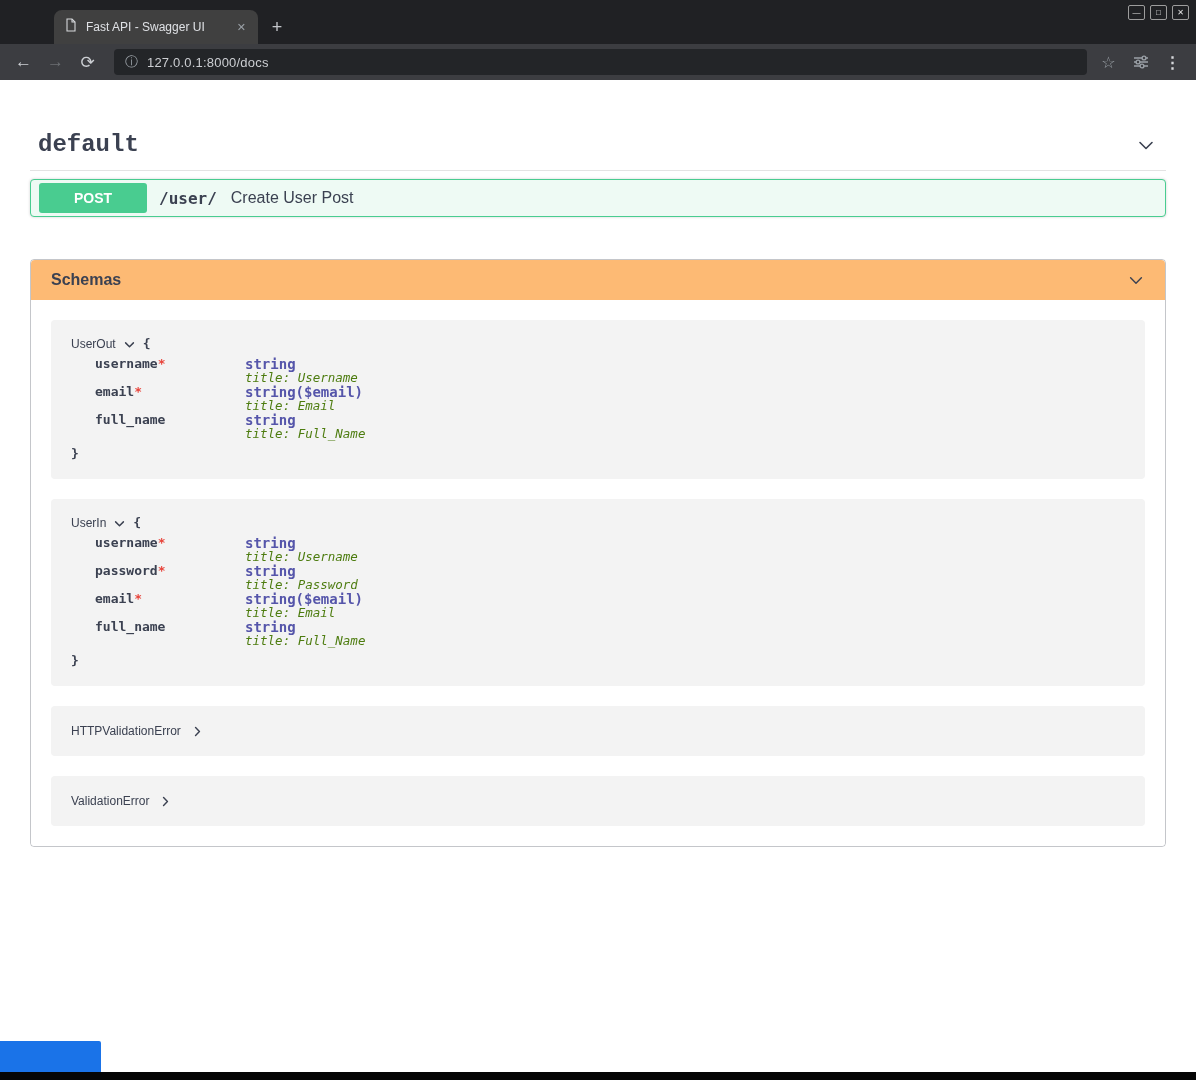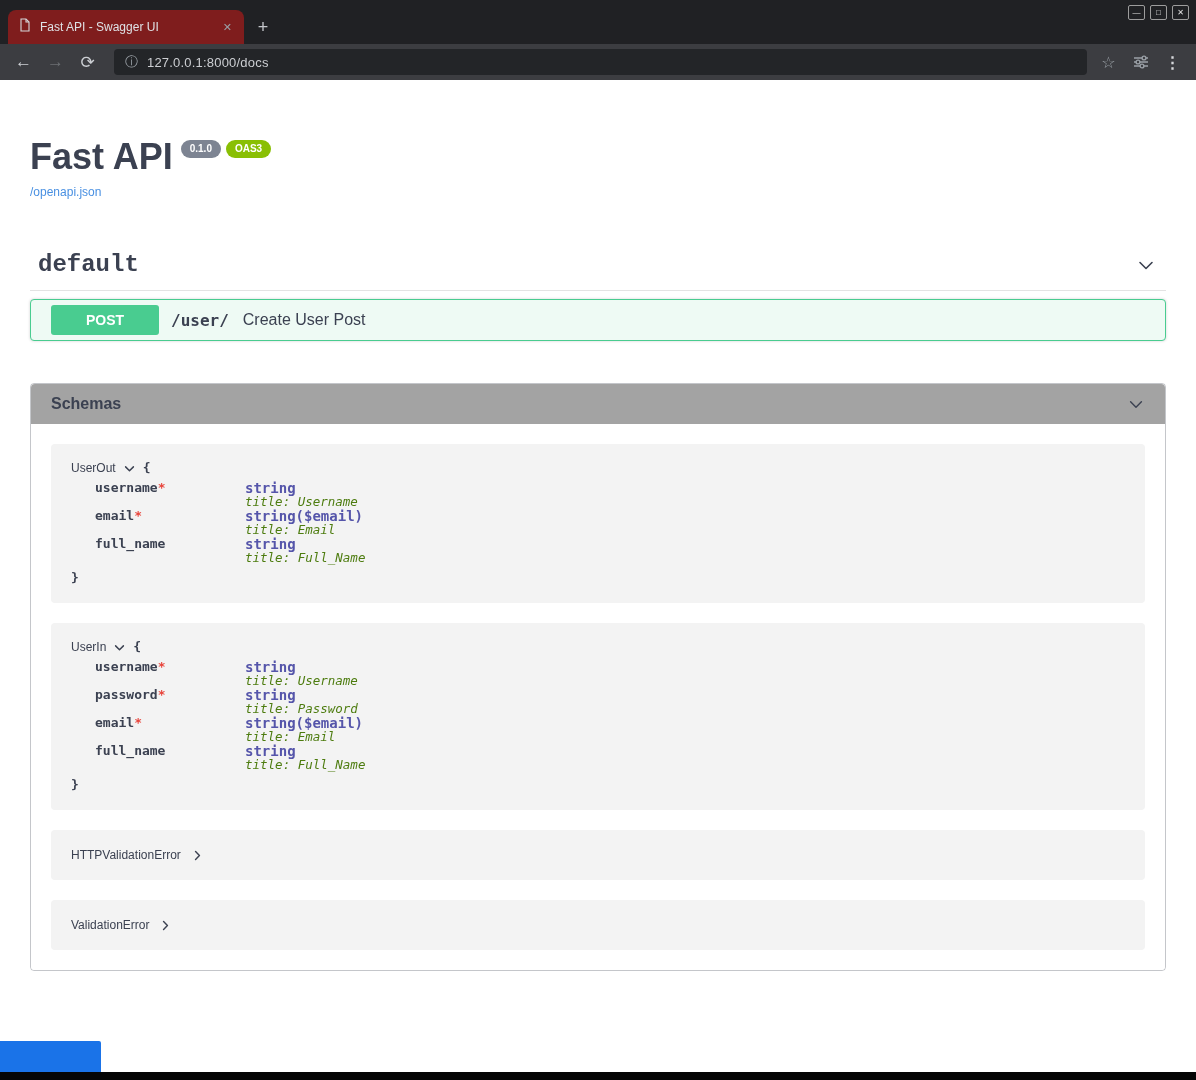--- a/index.html
+++ b/index.html
@@ -6,22 +6,22 @@
   html,body { width:1196px; height:1080px; }
   body { font-family:"Liberation Sans", sans-serif; background:#000; overflow:hidden; }
   .window { width:1196px; height:1080px; position:relative; background:#000; }
 
   
   .titlebar { height:44px; background:#202124; position:relative; }
   .win-controls { position:absolute; top:5px; right:7px; display:flex; gap:5px; }
   .win-btn { width:17px; height:15px; border:1px solid #9d9d9d; border-radius:2px; color:#e6e6e6;
              display:flex; align-items:center; justify-content:center; font-size:8px; line-height:1; cursor:pointer; }
   .tabstrip { position:absolute; left:8px; bottom:0; display:flex; align-items:flex-end; }
-  .tab { width:236px; height:34px; background:#7f1d1d; border-radius:8px 8px 0 0; display:flex;
-         align-items:center; padding:0 8px 0 10px; gap:8px; cursor:pointer; }
+  .tab { width:204px; height:34px; background:#404040; border-radius:8px 8px 0 0; display:flex;
+         align-items:center; padding:0 8px 0 10px; gap:8px; cursor:pointer;margin-left:46px; }
   .tab-title { flex:1; font-size:12px; color:#dfe1e5; white-space:nowrap; overflow:hidden; }
   .tab-close { color:#9aa0a6; font-size:11px; padding:2px 4px; border-radius:8px; cursor:pointer; }
   .new-tab { width:30px; height:28px; margin:0 0 3px 4px; color:#c3c6cb; font-size:18px; display:flex;
              align-items:center; justify-content:center; border-radius:50%; cursor:pointer; }
 
   .toolbar { height:36px; background:#3c3d41; display:flex; align-items:center; padding:0 10px; }
   .nav-btn { width:27px; height:27px; display:flex; align-items:center; justify-content:center;
              font-size:17px; color:#cdd0d4; border-radius:50%; cursor:pointer; margin-right:5px; }
   .nav-btn.disabled { color:#6c6f73; }
   .omnibox { flex:1; height:26px; margin:0 8px; background:#232528; border-radius:4px; display:flex;
@@ -46,30 +46,30 @@
   .spec-link { display:inline-block; margin-top:6px; font-size:12px; color:var(--link_blue,#4990e2);
                text-decoration:none; cursor:pointer; }
 
   .tag-row { margin-top:51px; padding:0 10px 12px 8px; border-bottom:1px solid #e3e3e3;
              display:flex; align-items:center; justify-content:space-between; cursor:pointer;font-family:Liberation Mono, monospace; }
   .tag-title { font-size:24px; font-weight:600; color:var(--heading_slate,#3b4151); }
   .chev { display:inline-flex; color:var(--heading_slate,#3b4151); }
 
   .opblock { margin-top:8px; border:1px solid var(--method_green,#49cc90); background:var(--endpoint_bg,#eefaf4);
              border-radius:4px; box-shadow:0 0 3px rgba(0,0,0,.18); display:flex; align-items:center;
-             padding:20px; height:38px; cursor:pointer; }
+             padding:8px; height:38px; cursor:pointer; }
   .method-badge { background:var(--method_green,#49cc90); color:#fff; font-size:14px; font-weight:700;
                   border-radius:3px; min-width:108px; text-align:center; padding:7px 0; }
   .ep-path { font-family:"DejaVu Sans Mono",monospace; font-size:16px; font-weight:700;
              color:var(--heading_slate,#3b4151); margin-left:12px; }
   .ep-summary { font-size:16px; color:var(--heading_slate,#3b4151); margin-left:14px; }
 
   .models { margin-top:42px; border:1px solid rgba(59,65,81,.3); border-radius:4px; }
   .models-header { display:flex; align-items:center; justify-content:space-between; padding:11px 20px;
-                   background:#a3a3a3; border-radius:4px 4px 0 0; cursor:pointer; }
+                   background:#fdba74; border-radius:4px 4px 0 0; cursor:pointer; }
   .models-title { font-size:16px; font-weight:600; color:var(--heading_slate,#3b4151); }
   .models-body { padding:20px; background:#fff; border-radius:0 0 4px 4px; }
 
   .model-box { background:#f3f3f3; border-radius:4px; padding:17px 20px 18px; margin-bottom:20px; }
   .model-box:last-child { margin-bottom:0; }
   .model-head { display:flex; align-items:center; gap:7px; }
   .model-name { font-size:12px; font-weight:400; color:var(--heading_slate,#3b4151); cursor:pointer; }
   .brace { font-family:"DejaVu Sans Mono",monospace; font-size:13px; font-weight:700;
            color:var(--heading_slate,#3b4151); line-height:14px; }
   .close-brace { margin-top:6px; }
@@ -137,30 +137,20 @@
             <circle cx="5" cy="8" r="1.9" fill="#3c3d41"></circle>
             <circle cx="9" cy="12" r="1.9" fill="#3c3d41"></circle>
         </svg>
       </span>
       <span class="tb-icon menu">⋮</span>
     </div>
   </div>
 
   <div class="content">
 
-    <div class="info">
-      <h1 class="api-title">
-        <span>Fast API</span>
-        <span class="badges">
-          <span class="badge version">0.1.0</span>
-          <span class="badge oas">OAS3</span>
-        </span>
-      </h1>
-      <a class="spec-link">/openapi.json</a>
-    </div>
 
     <div class="tag-row">
       <span class="tag-title">default</span>
       <span class="chev">
         <svg width="20" height="20" viewBox="0 0 20 20">
             <path d="M4 7.5l6 6 6-6" fill="none" stroke="currentColor" stroke-width="1.6" stroke-linecap="round" stroke-linejoin="round"></path>
           </svg>
       </span>
     </div>
 

